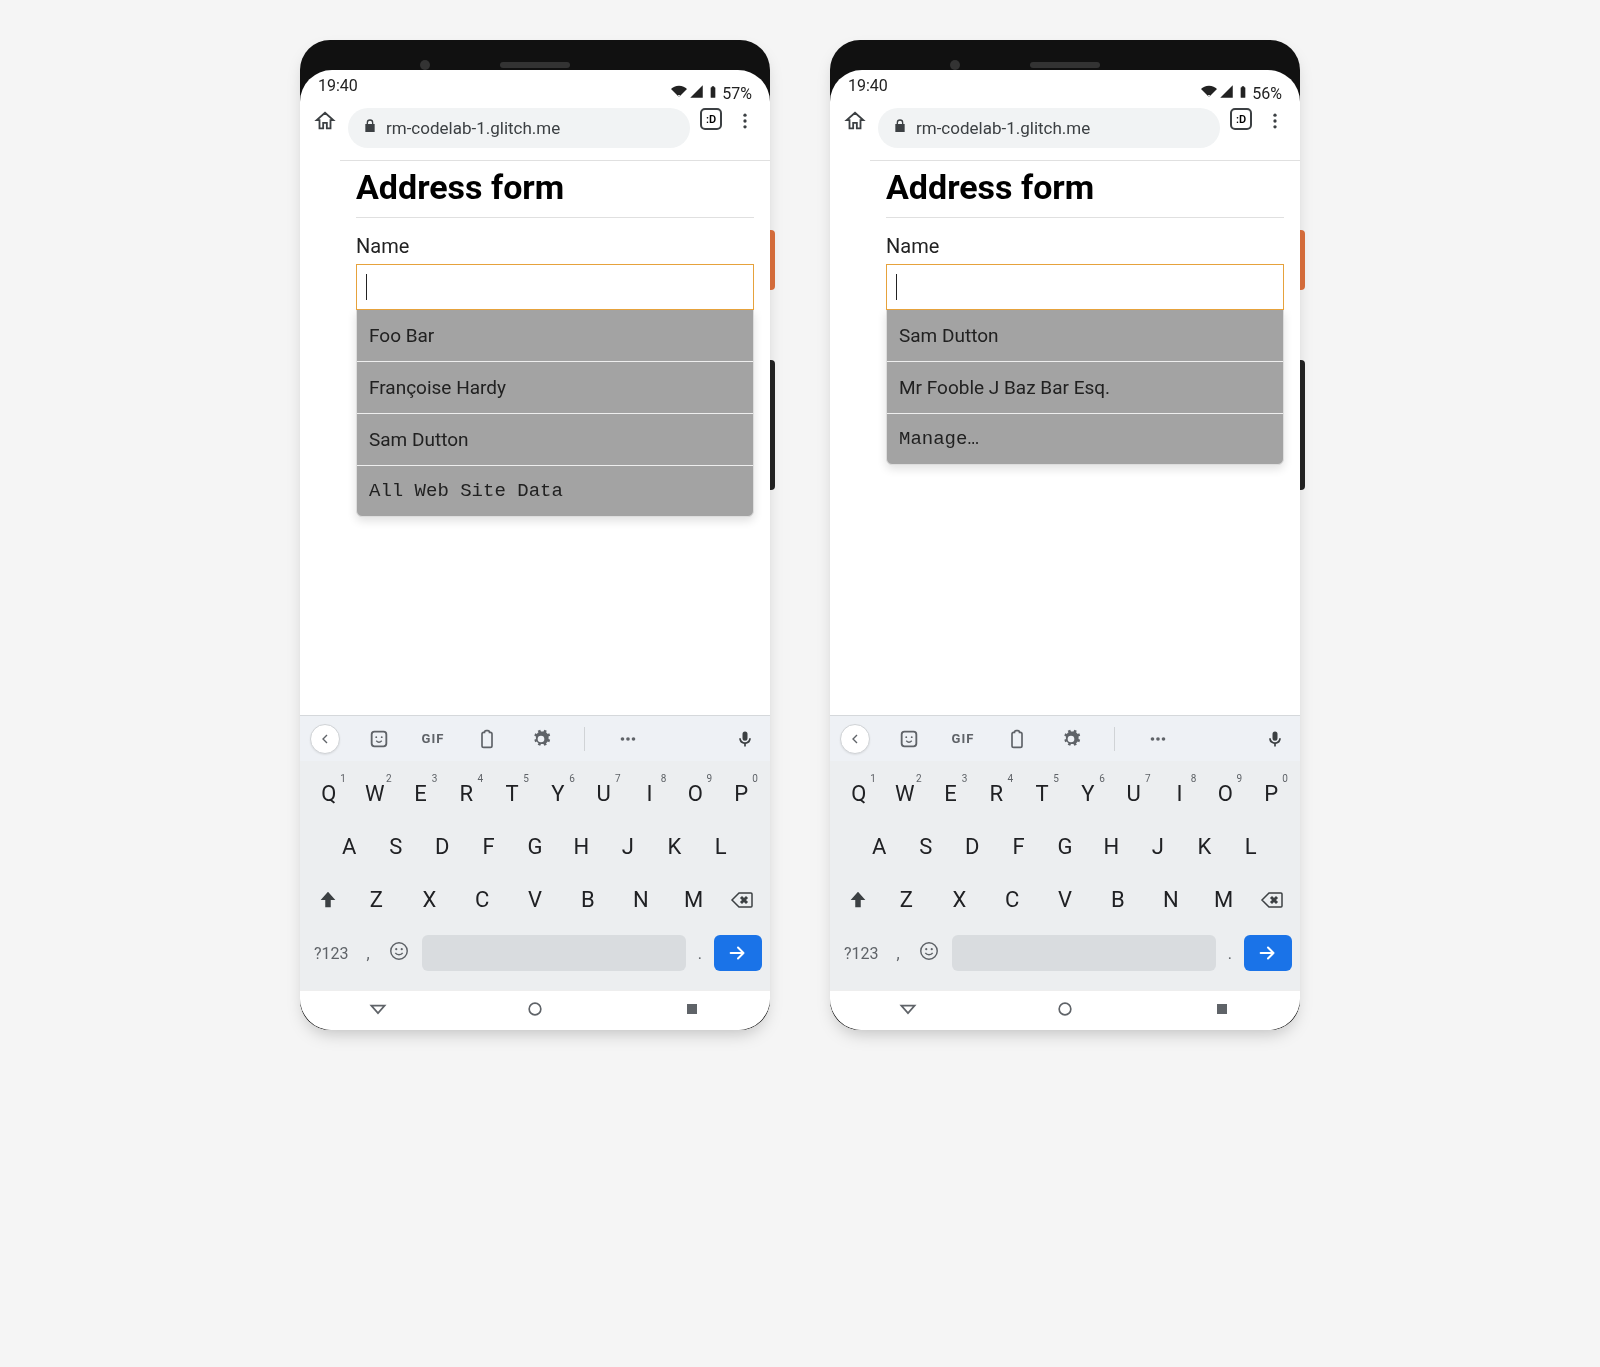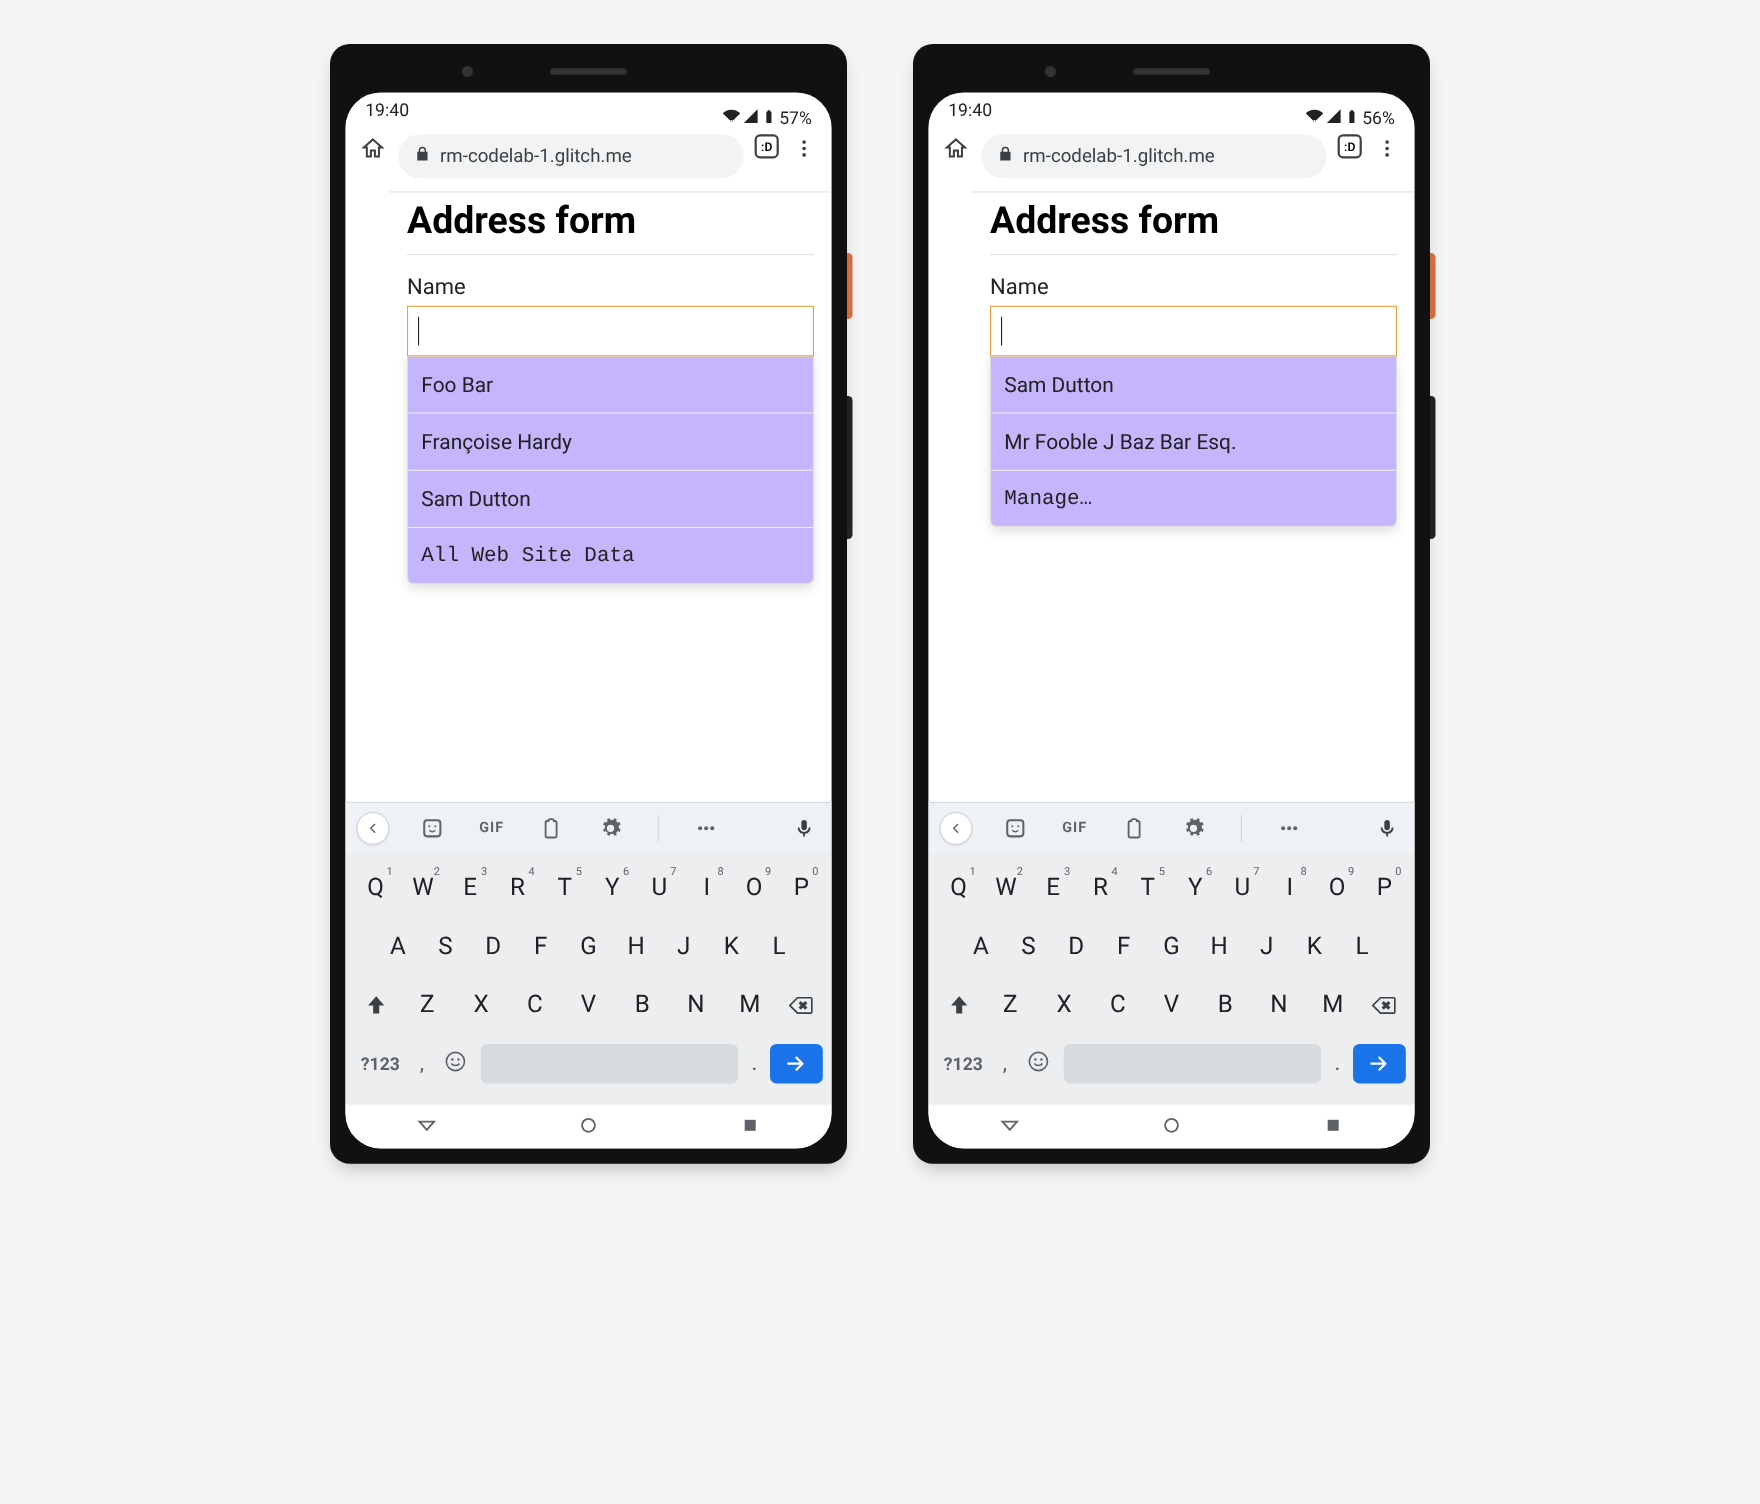--- a/index.html
+++ b/index.html
@@ -7,22 +7,21 @@
     background: #f5f5f5;
     font-family: Roboto, "Helvetica Neue", Arial, sans-serif;
     display: flex;
     justify-content: center;
     gap: 60px;
     padding: 40px 20px;
   }
   .phone {
     width: 470px;
     background: #111;
-    border-radius: 18px;
-    padding: 14px;
+    border-radius: 30px;
     position: relative;
     box-shadow: 0 8px 18px -6px rgba(0,0,0,.25);
   }
   .side-btn-o {
     position: absolute; right: -5px; top: 190px; width: 5px; height: 60px;
     background: #d36b3a; border-radius: 0 4px 4px 0;
   }
   .side-btn-b {
     position: absolute; right: -5px; top: 320px; width: 5px; height: 130px;
     background: #222; border-radius: 0 4px 4px 0;
@@ -111,21 +110,21 @@
   }
   .cursor::after {
     content:"";
     position:absolute; left:10px; top:10px; width:1px; height:26px; background:#222;
   }
   .dropdown {
     margin-top: -1px;
     border: 1px solid #ddd;
     border-radius: 0 0 6px 6px;
     box-shadow: 0 4px 10px rgba(0,0,0,.12);
-    background:#c4b5fd;
+    background:#a3a3a3;
   }
   .dropdown-item {
     padding: 14px 12px;
     font-size: 19px;
     color: #212121;
     border-bottom: 1px solid #eee;
   }
   .dropdown-item:last-child { border-bottom: none; font-family: Liberation Mono, monospace; }
 
   .keyboard-bar {
@@ -157,21 +156,21 @@
     flex:1; text-align:center; font-size:22px; color:#202124;
     position:relative; padding:10px 0;
   }
   .key sup { position:absolute; top:2px; right:6px; font-size:10px; color:#5f6368; }
   .key-shift, .key-bksp {
     width:44px; flex:none; display:flex; align-items:center; justify-content:center;
   }
   .krow.r3 { padding:0 2px; align-items:center; }
   .krow.r4 { padding:0 4px; align-items:center; gap:6px; }
   .key-special {
-    font-size:16px; color:#5f6368; padding:10px 6px; text-align:center;font-weight:bold;
+    font-size:16px; color:#5f6368; padding:10px 6px; text-align:center;
   }
   .spacebar {
     flex:1; height:36px; background:#d9dcdf; border-radius:6px;
   }
   .enter-key {
     width:48px; height:36px; background:#1a73e8; border-radius:6px;
     display:flex; align-items:center; justify-content:center; color:#fff;
   }
   .navbar {
     height:40px; background:#fff; display:flex; justify-content:space-around; align-items:center;

